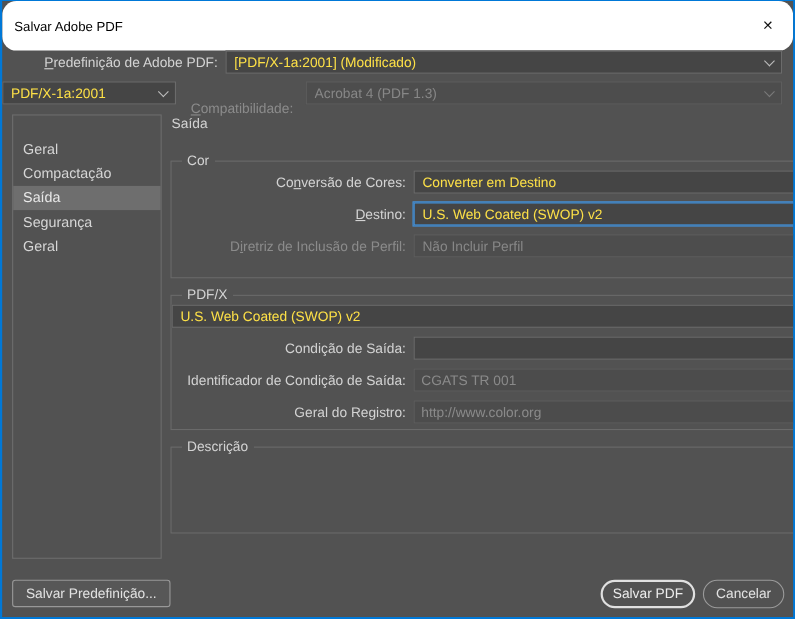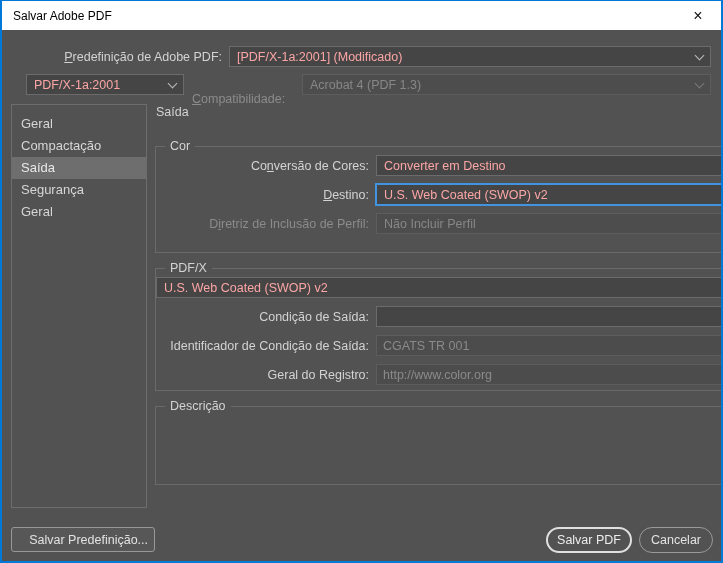--- a/index.html
+++ b/index.html
@@ -2,68 +2,68 @@
 <html><head>
 <meta charset="utf-8">
 <style>
   html,body{margin:0;padding:0;background:#e9e9e9;}
   .window{
     position:relative;width:723px;height:563px;box-sizing:border-box;
     border:2px solid var(--accent,#0078d7);border-top-width:1px;
     background:#525252;font-family:"Liberation Sans",sans-serif;overflow:hidden;
   }
   
-  .titlebar{position:absolute;top:0;left:0;right:0;height:29px;background:#ffffff;display:flex;align-items:center;}
+  .titlebar{position:absolute;top:0;left:0;right:0;height:45px;background:#ffffff;display:flex;align-items:center;border-radius:13px;}
   .title{margin-left:11px;font-size:12px;color:#000;}
   .close-btn{margin-left:auto;width:46px;height:100%;display:flex;align-items:center;justify-content:center;
     font-size:16px;color:#111;cursor:default;background:transparent;border:none;font-family:inherit;line-height:1;}
   
   .lbl{font-size:12.5px;color:#d3d3d3;white-space:nowrap;}
   .lbl u{text-decoration:underline;}
   .lbl.disabled{color:#8b8b8b;}
   .dd{height:21px;box-sizing:border-box;background:#454545;border:1px solid #6b6b6b;
-    display:flex;align-items:center;padding:0 7px;font-size:12.5px;color:#fca5a5;min-width:0;}
+    display:flex;align-items:center;padding:0 7px;font-size:12.5px;color:#fde047;min-width:0;}
   .dd .val{overflow:hidden;white-space:nowrap;text-overflow:ellipsis;}
   .chev{width:6px;height:6px;border-right:1px solid #bdbdbd;border-bottom:1px solid #bdbdbd;
     transform:rotate(45deg);flex:none;margin-left:auto;margin-top:-3px;}
   .dd.disabled{background:#4d4d4d;border-color:#5d5d5d;color:#878787;}
   .dd.disabled .chev{border-color:#7a7a7a;}
   .dd.focused{border-color:var(--focus,#4394e0);box-shadow:0 0 0 1px var(--focus,#4394e0);}
   .tin{height:21px;box-sizing:border-box;background:#454545;border:1px solid #6b6b6b;color:#e0e0e0;
     font-size:12.5px;padding:0 6px;font-family:inherit;width:100%;}
   .tin:disabled{background:#4c4c4c;border-color:#5d5d5d;color:#8a8a8a;-webkit-text-fill-color:#8a8a8a;}
   
-  .toprow{position:absolute;left:0;right:10px;height:29px;display:flex;align-items:center;padding-left:24px;}
+  .toprow{position:absolute;left:0;right:10px;height:29px;display:flex;align-items:center;}
   .row-preset{top:41px;}
   .row-standard{top:69px;}
   .lblcol{width:196px;text-align:right;flex:none;margin-right:7px;}
   .dd-preset{flex:1;}
   .dd-standard{width:158px;flex:none;}
-  .lbl-compat{width:104px;text-align:left;flex:none;margin-left:8px;margin-right:6px;margin-top:28px;}
+  .lbl-compat{width:104px;text-align:center;flex:none;margin-left:8px;margin-right:6px;margin-top:28px;}
   .dd-compat{flex:1;gap:16px;}
   
   .sidebar{position:absolute;left:9px;top:103px;width:136px;height:404px;box-sizing:border-box;
-    border:1px solid #6d6d6d;padding-top:8px;}
+    border:1px solid #6d6d6d;padding-top:20px;}
   .side-item{height:22px;line-height:22px;padding-left:9px;font-size:13px;color:#d6d6d6;cursor:default;}
   .side-item.selected{background:var(--selection,#6e6e6e);color:#e9e9e9;}
   
   .main-heading{position:absolute;left:154px;top:104px;font-size:12.5px;color:#d3d3d3;}
   .fs{position:absolute;left:153px;width:635px;box-sizing:border-box;border:1px solid #6a6a6a;
     margin:0;padding:2px 11px 0 0;}
   .fs legend{font-size:12.5px;color:#d3d3d3;margin-left:9px;padding:0 5px;}
   .fs-cor{top:138px;height:114px;}
   .fs-pdfx{top:260px;height:130px;}
   .fs-desc{top:398px;height:86px;}
   .frow{display:flex;align-items:center;height:21px;margin-bottom:8px;}
   .flbl{width:213px;text-align:right;flex:none;margin-right:7px;}
   .fctrl{flex:1;min-width:0;gap:48px;}
   
   .btn{font-family:inherit;cursor:default;}
   .btn-preset{position:absolute;left:9px;top:526px;width:144px;height:25px;box-sizing:border-box;
-    background:#575757;border:1px solid #989898;border-radius:3px;color:#e2e2e2;font-size:12.5px;text-align:right;}
+    background:#575757;border:1px solid #989898;border-radius:3px;color:#e2e2e2;font-size:12.5px;}
   .btn-save{position:absolute;left:544px;top:526px;width:86px;height:26px;box-sizing:border-box;
     border-radius:13px;border:2px solid #e0e0e0;background:transparent;color:#ececec;font-size:12.5px;}
   .btn-cancel{position:absolute;left:637px;top:526px;width:74px;height:26px;box-sizing:border-box;
     border-radius:13px;border:1px solid #9a9a9a;background:transparent;color:#e2e2e2;font-size:12.5px;}
 </style>
 </head>
 <body>
 
 <div class="window" style="--accent: #0078d7; --focus: #4394e0; --selection: #6e6e6e;">
 

